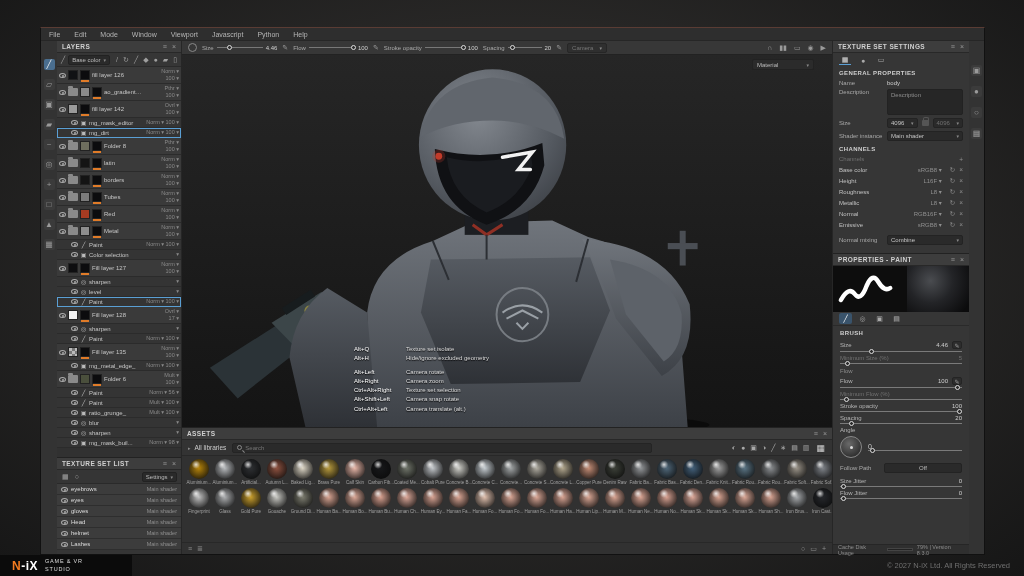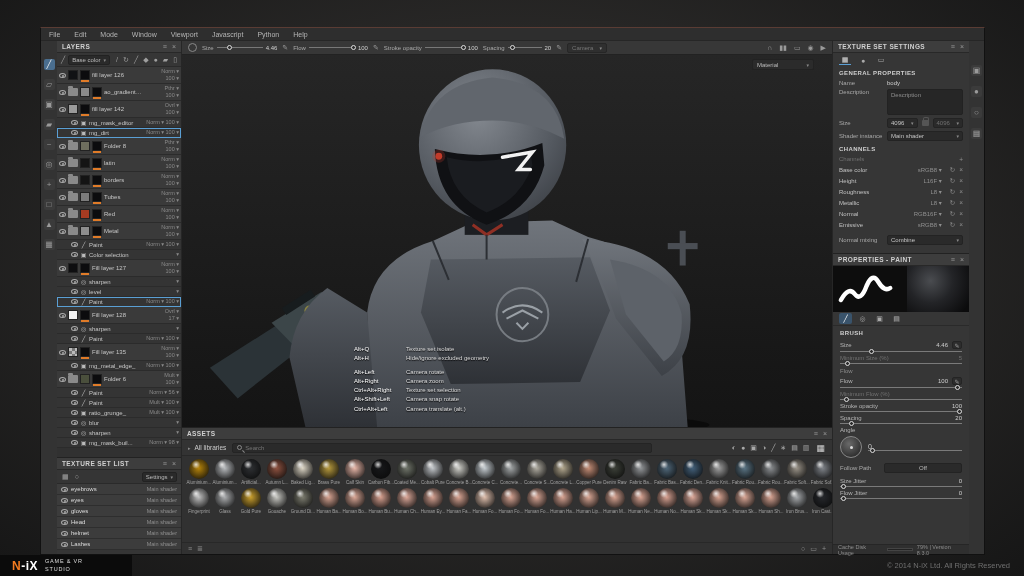--- a/index.html
+++ b/index.html
@@ -1078,13 +1078,13 @@
         <span class="tool-ic">○</span>
         <span class="tool-ic">▦</span>
       </div>
   </div>
 </div>
 
 <div class="footer-logo">
   <span class="lg"><span class="accent">N</span><span>-iX</span></span>
   <span class="sub"><span>GAME &amp; VR</span><br><span>STUDIO</span></span>
 </div>
-<div class="footer-copy">© 2014 N-iX Ltd. All Rights Reserved</div>
+<div class="footer-copy">© 2027 N-iX Ltd. All Rights Reserved</div>
 
 </body></html>

